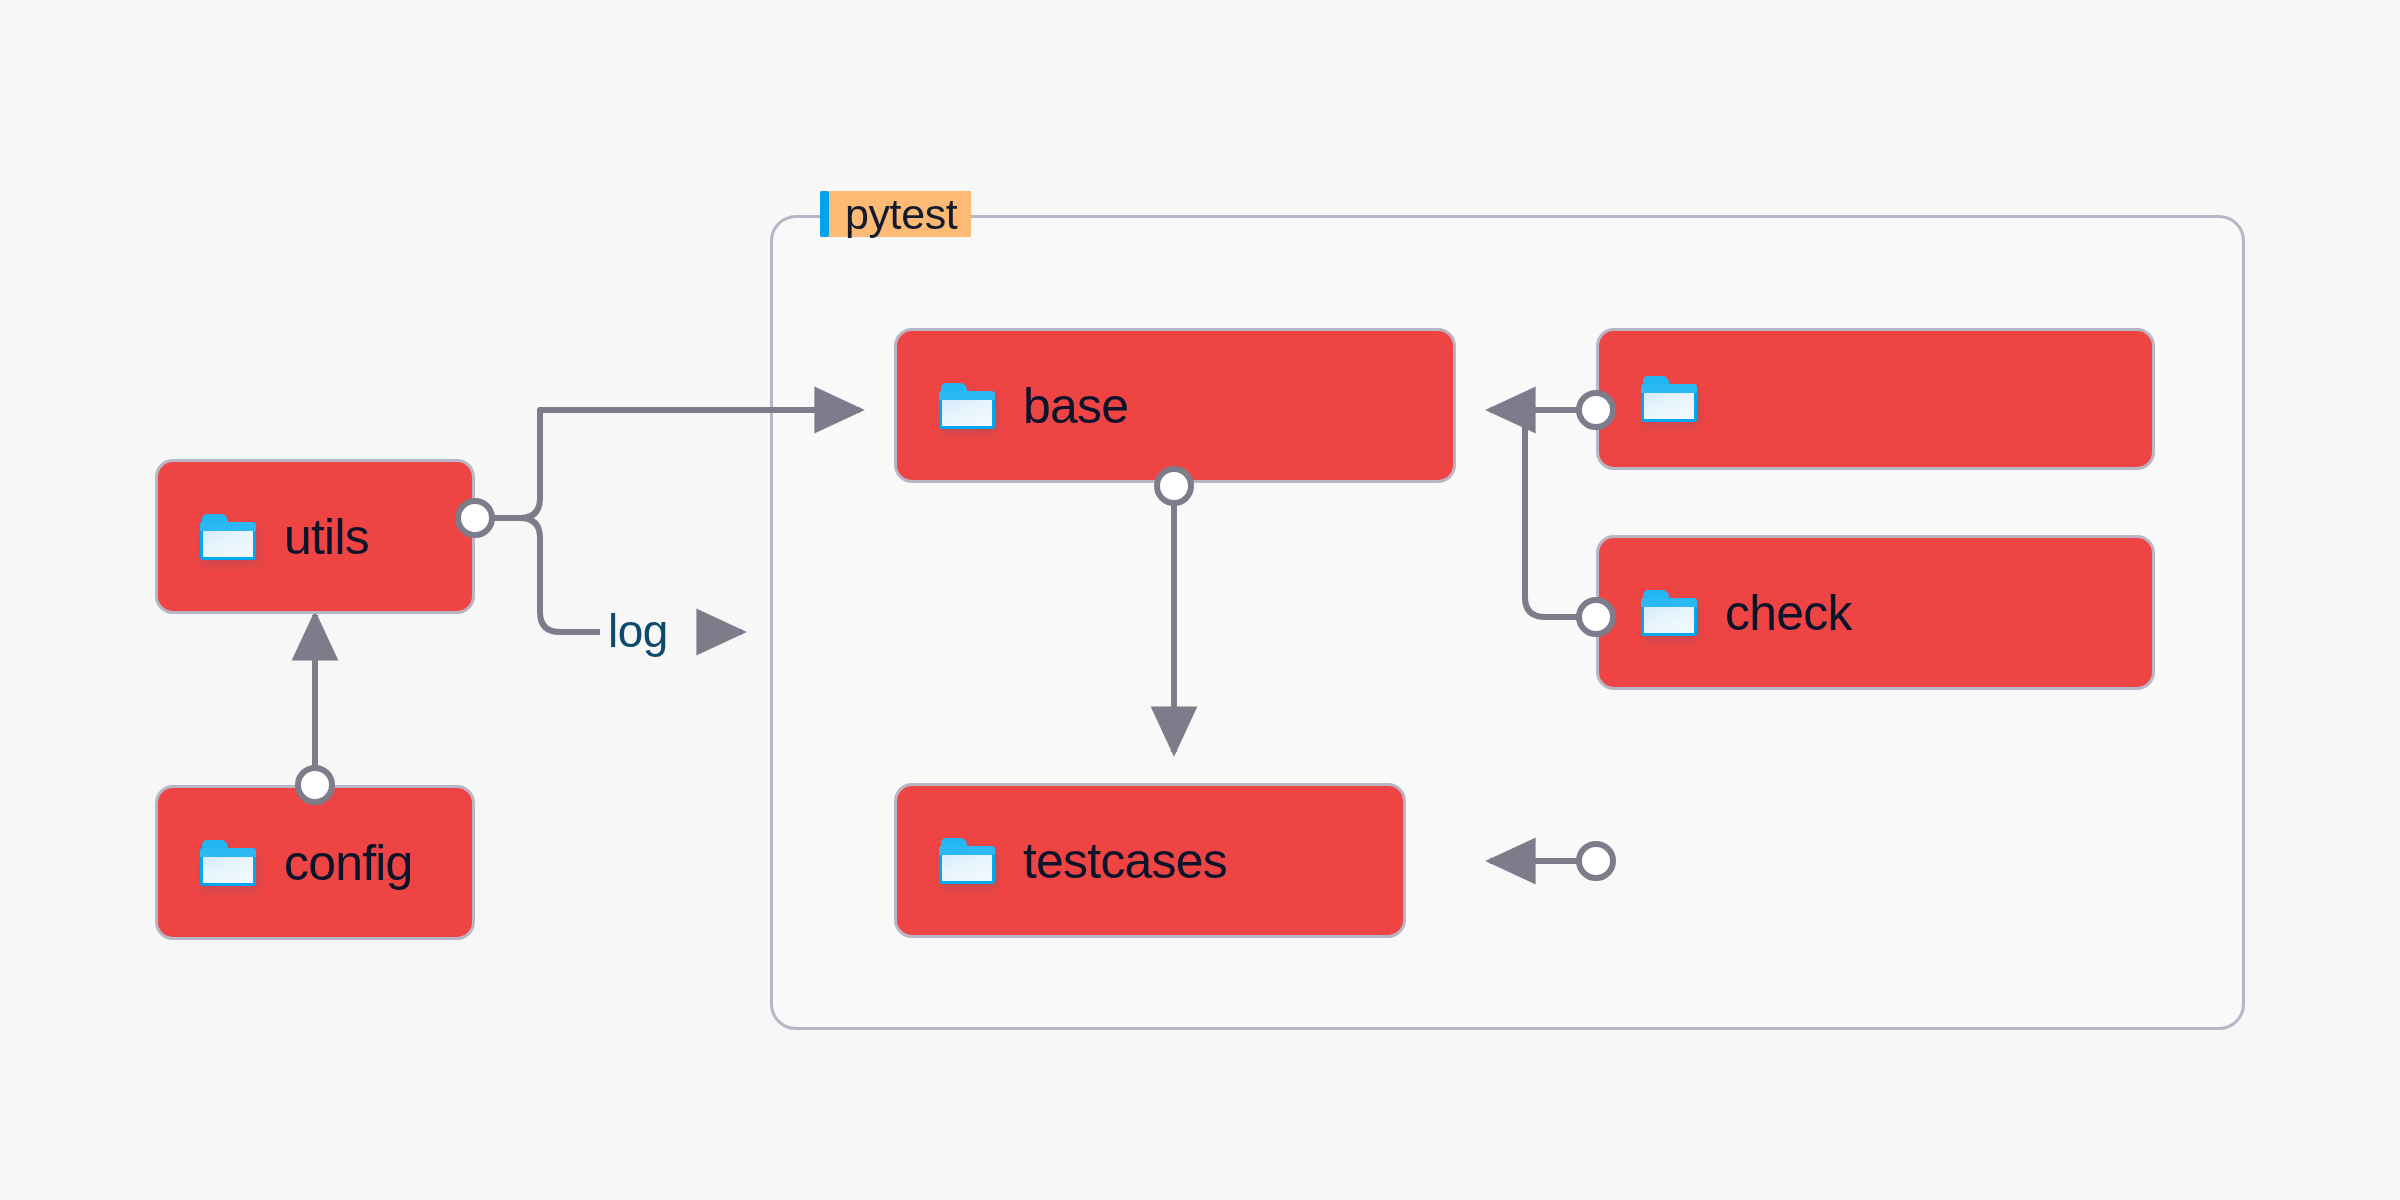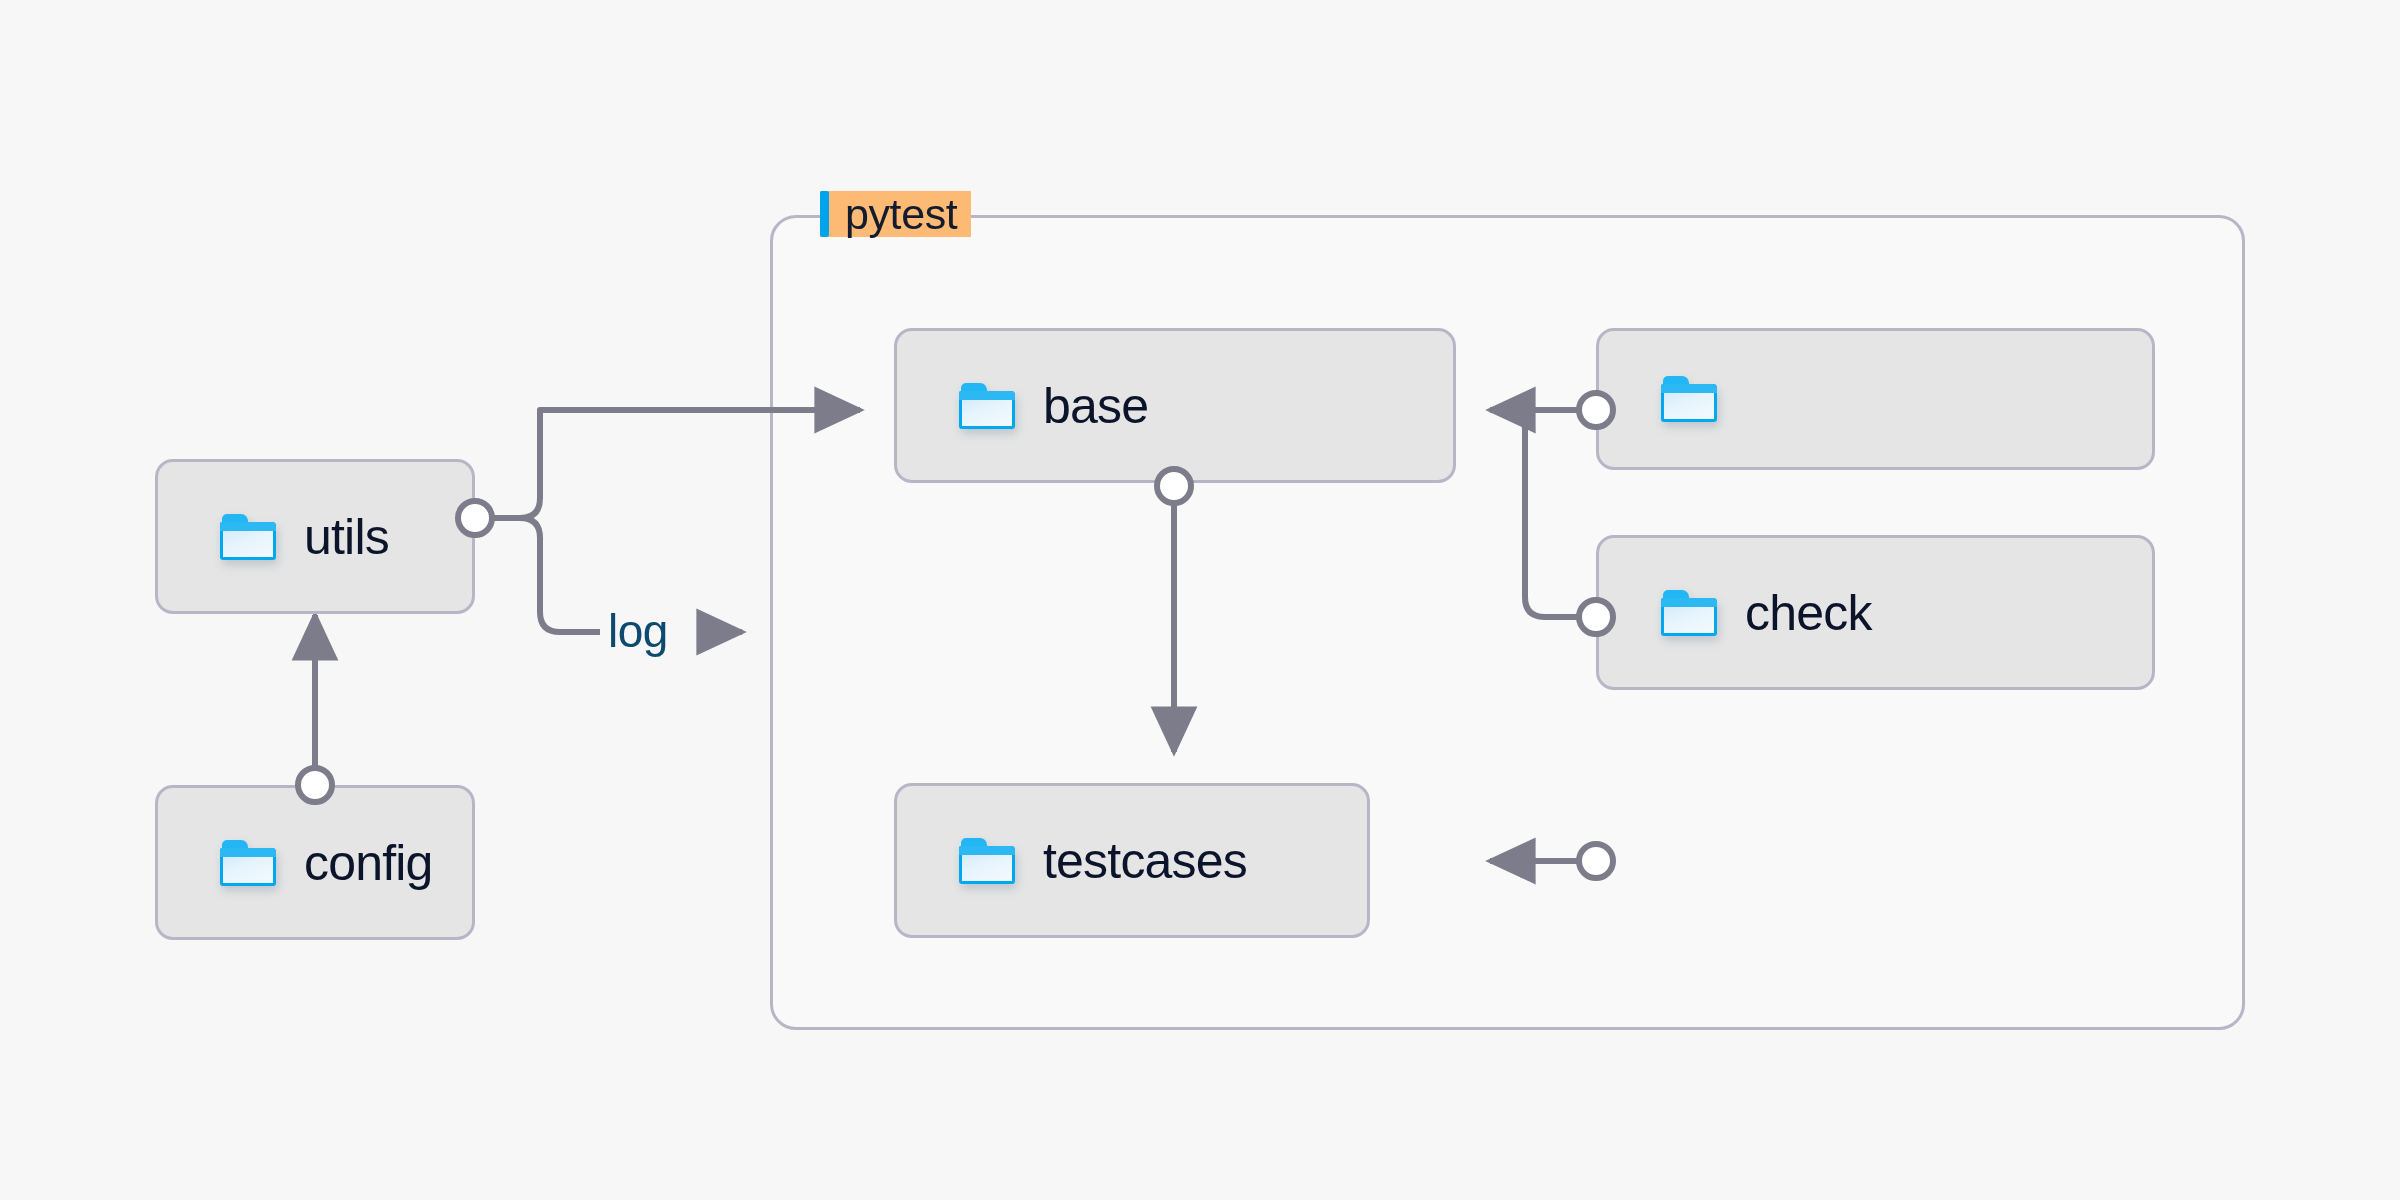--- a/index.html
+++ b/index.html
@@ -44,27 +44,27 @@
   .group-label .txt {
     font-size: 43px;
     color: #131b2e;
     letter-spacing: -0.4px;
     line-height: 1;
   }
   
   .node {
     position: absolute;
     box-sizing: border-box;
-    background: #e5e5e5;
+    background: #ef4444;
     border: 3px solid #b8b6c6;
     border-radius: 18px;
     display: flex;
     align-items: center;
     z-index: 4;
-    padding-left: 62px;
+    padding-left: 42px;
     gap: 28px;
   }
   .node .label {
     font-size: 50px;
     color: #0b142a;
     letter-spacing: -0.8px;
     line-height: 1;
     white-space: nowrap;
   }
   
@@ -200,21 +200,21 @@
 
   <div class="node" id="node-base" style="left: 894px; top: 328px; width: 562px; height: 155px;">
     <span class="folder">
       <span class="tab"></span>
         <span class="body"></span>
         <span class="lip"></span>
     </span>
     <span class="label">base</span>
   </div>
 
-  <div class="node" id="node-testcases" style="left: 894px; top: 783px; width: 476px; height: 155px;">
+  <div class="node" id="node-testcases" style="left: 894px; top: 783px; width: 512px; height: 155px;">
     <span class="folder">
       <span class="tab"></span>
         <span class="body"></span>
         <span class="lip"></span>
     </span>
     <span class="label">testcases</span>
   </div>
 
   <div class="node" id="node-pymilvus-orm" style="left: 1596px; top: 328px; width: 559px; height: 142px;">
     <span class="folder">

